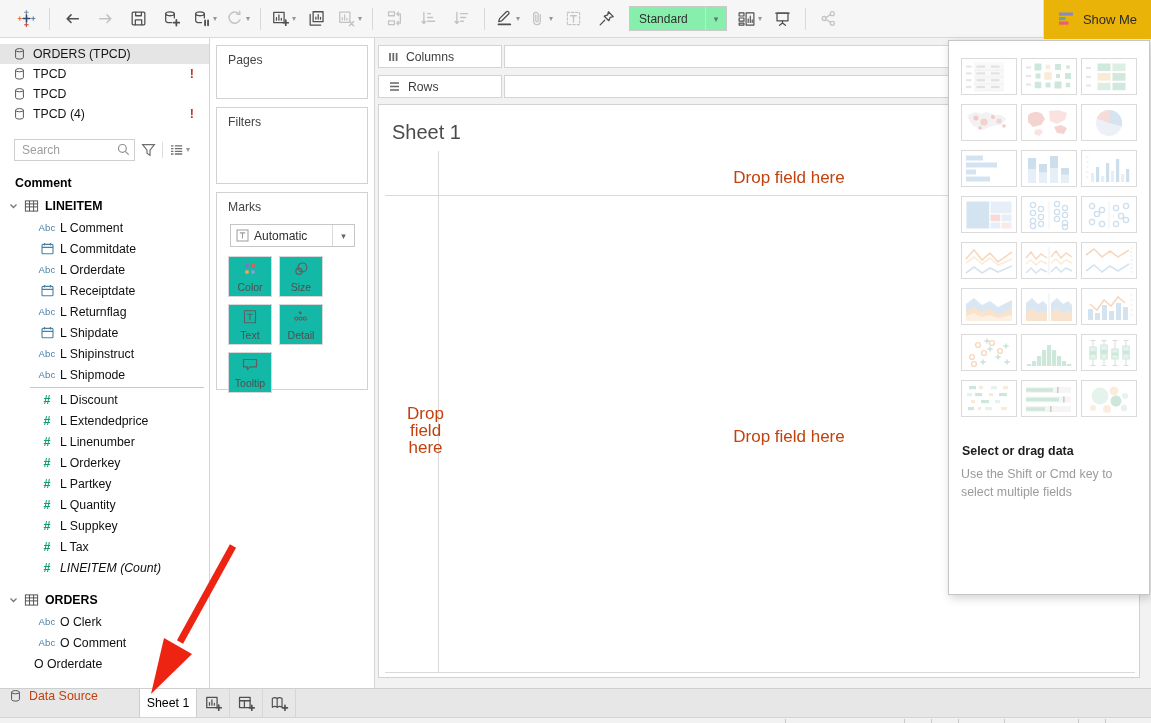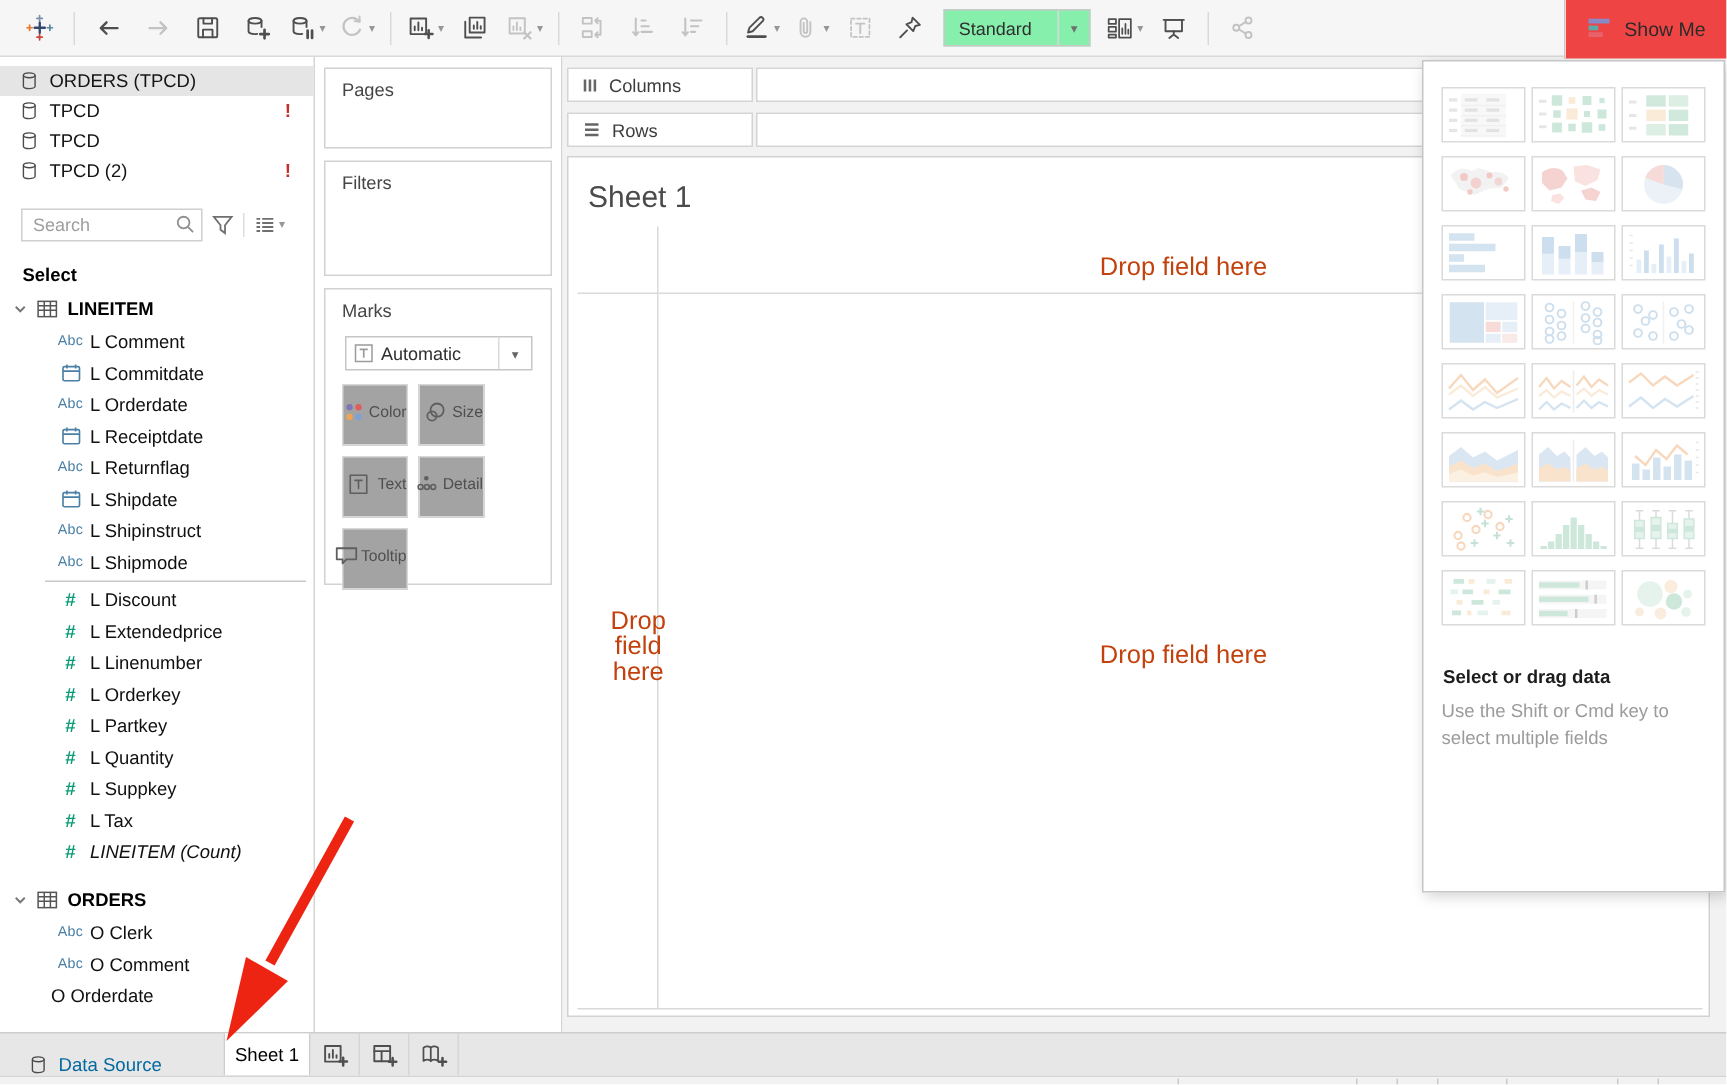--- a/index.html
+++ b/index.html
@@ -12,21 +12,21 @@
            display:flex;align-items:center;padding-left:12px;z-index:4}
   .tb-sep{width:1px;height:22px;background:#d9d9d9;margin:0 8px;flex:0 0 1px}
   .tb-group{display:flex;align-items:center;gap:4px}
   .tb-btn{height:26px;min-width:25px;padding:0 2px;display:flex;align-items:center;justify-content:center;color:#4f4f4f}
   .tb-btn.disabled{color:#c3c3c3}
   .tb-btn svg{display:block}
   .caret{font-size:8px;color:#969696;margin-left:2px;line-height:1}
   .tb-select{display:flex;align-items:center;height:23px;background:#86efac;border:1px solid #c9c9c9;margin:0 8px;font-size:12px;color:#2f2f2f}
   .tb-select .val{padding:0 12px 0 9px;min-width:54px}
   .tb-select .dd{border-left:1px solid #d9d9d9;width:20px;height:100%;display:flex;align-items:center;justify-content:center;color:#6f6f6f;font-size:9px}
-  .showme-btn{position:absolute;right:0;top:0;width:107px;height:39px;background:#ef4444;border-left:1px solid #ddd;
+  .showme-btn{position:absolute;right:0;top:0;width:107px;height:39px;background:#eab308;border-left:1px solid #ddd;
               display:flex;align-items:center;justify-content:center;gap:8px;font-size:13px;color:#2b2b2b;z-index:7}
 
   
   .sidebar{left:0;top:38px;width:210px;height:650px;background:#fff;border-right:1px solid #d4d4d4;overflow:hidden}
   .side-tabs{height:30px;background:#ededed;border-bottom:1px solid #dcdcdc;display:flex;font-size:12.5px;align-items:stretch}
   .tab-data{width:78px;background:#fff;font-weight:bold;color:#000;display:flex;align-items:center;padding-left:18px;border-right:1px solid #dcdcdc;margin-bottom:-1px;box-sizing:border-box}
   .tab-analytics{flex:1;color:#3d3d3d;display:flex;align-items:center;padding-left:24px}
   .tab-collapse{width:28px;display:flex;align-items:center;justify-content:center;color:#7a7a7a}
   .ds-list{padding-top:6px}
   .ds-row{height:20px;display:flex;align-items:center;gap:8px;padding-left:14px;font-size:12.3px;color:#141414}
@@ -58,21 +58,21 @@
   .cards{left:210px;top:38px;width:165px;height:650px;background:#fff;border-right:1px solid #d4d4d4;padding:7px 6px 0 6px}
   .card{border:1px solid #d2d2d2;margin-bottom:8px;font-size:12.2px;color:#454545;padding:7px 0 0 11px;box-sizing:border-box;background:#fff}
   .card-pages{height:54px}
   .card-filters{height:77px}
   .card-marks{height:198px;padding-right:0}
   .marks-dd{margin:10px 12px 9px 2px;height:21px;border:1px solid #c6c6c6;display:flex;align-items:center;background:#fff}
   .marks-dd .ticon{margin:0 5px;display:flex}
   .marks-dd .val{font-size:12px;color:#2f2f2f;flex:1}
   .marks-dd .dd{width:21px;align-self:stretch;display:flex;align-items:center;justify-content:center;color:#666;font-size:9px;border-left:1px solid #dadada}
   .marks-grid{display:flex;flex-wrap:wrap;gap:7px;padding-right:14px}
-  .mark-btn{width:44px;height:41px;border:1px solid #d7d7d7;background:#a3a3a3;display:flex;flex-direction:row;align-items:center;justify-content:flex-end;padding-bottom:3px;box-sizing:border-box}
+  .mark-btn{width:44px;height:41px;border:1px solid #d7d7d7;background:#14b8a6;display:flex;flex-direction:column;align-items:center;justify-content:flex-end;padding-bottom:3px;box-sizing:border-box}
   .mark-btn .micon{flex:1;display:flex;align-items:center}
   .mark-btn .lbl{font-size:10.5px;color:#4f4f4f}
 
   
   .canvas{left:375px;top:38px;width:776px;height:650px;background:#f2f2f2}
   .shelf{position:absolute;left:3px;right:10px;height:23px;display:flex}
   .shelf-cols{top:7px}.shelf-rows{top:37px}
   .shelf-head{width:124px;background:#fff;border:1px solid #d4d4d4;display:flex;align-items:center;gap:7px;padding-left:9px;font-size:12.2px;color:#3d3d3d;box-sizing:border-box}
   .shelf-head .sicon{display:flex;color:#666}
   .shelf-body{flex:1;background:#fff;border:1px solid #d4d4d4;margin-left:2px}
@@ -90,21 +90,21 @@
   .showme{left:948px;top:40px;width:202px;height:555px;background:#fff;border:1px solid #c6c6c6;
           box-shadow:2px 3px 9px rgba(0,0,0,.18);z-index:6;padding:17px 0 0 12px}
   .sm-grid{display:grid;grid-template-columns:repeat(3,56px);grid-auto-rows:37px;gap:9px 4px;width:176px}
   .sm-cell{border:1px solid #dadada;background:#fff;display:flex;align-items:center;justify-content:center;box-sizing:border-box}
   .sm-cell svg{opacity:.5;display:block}
   .sm-title{margin:27px 0 8px 1px;font-size:12.4px;font-weight:bold;color:#1d1d1d}
   .sm-body{font-size:12.4px;color:#9b9b9b;width:162px;line-height:1.42}
 
   
   .bottombar{left:0;top:688px;width:1151px;height:29px;background:#e7e7e7;border-top:1px solid #cecece;display:flex;font-size:12.4px;align-items:stretch}
-  .bb-ds{width:129px;display:flex;align-items:flex-end;gap:8px;padding-left:20px;color:#0369a1}
+  .bb-ds{width:129px;display:flex;align-items:flex-start;gap:8px;padding-left:10px;color:#c2410c}
   .bb-ds .dsicon{display:flex;color:#4a4a4a}
   .bb-sheet{width:56px;background:#fff;display:flex;align-items:center;justify-content:center;color:#000;border-left:1px solid #cdcdcd;border-right:1px solid #cdcdcd}
   .bb-btn{width:32px;display:flex;align-items:center;justify-content:center;color:#4f4f4f;border-right:1px solid #d6d6d6}
   .statusbar{left:0;top:717px;width:1151px;height:6px;background:#f2f2f2;border-top:1px solid #d4d4d4}
   .sb-tick{position:absolute;top:1px;bottom:0;width:1px;background:#c9c9c9}
 
   .arrow-overlay{position:absolute;left:0;top:0;width:1151px;height:723px;z-index:9;pointer-events:none}
 </style>
 </head>
 <body>
@@ -350,21 +350,21 @@
       </div>
       <div class="ds-row">
         <span class="dsicon">
           <svg width="11" height="14" viewBox="0 0 13 15" fill="none">
             <g stroke="currentColor" stroke-width="1.1">
               <ellipse cx="6.5" cy="3" rx="4.6" ry="1.9"></ellipse>
               <path d="M1.9 3v8.6c0 1.1 2.1 1.9 4.6 1.9s4.6-.8 4.6-1.9V3"></path>
             </g>
           </svg>
         </span>
-        <span>TPCD (2)</span>
+        <span>TPCD (4)</span>
         <span class="ds-warn">!</span>
       </div>
     </div>
   <div class="search-row">
     <div class="search-box">
       <input placeholder="Search" style="">
       <span class="mag">
           <svg width="13" height="13" viewBox="0 0 13 13">
             <circle cx="5.4" cy="5.4" r="3.9" stroke="currentColor" fill="none" stroke-width="1.2"></circle>
             <path d="M8.3 8.3l3.4 3.4" stroke="currentColor" stroke-width="1.2"></path>
@@ -379,21 +379,21 @@
     <span class="mini-sep"></span>
     <span class="icon-plain">
         <svg width="15" height="14" viewBox="0 0 15 14">
           <g stroke="currentColor" stroke-width="1.3">
             <path d="M2 2.9h2.4M5.8 2.9h7.4M2 5.6h2.4M5.8 5.6h7.4M2 8.3h2.4M5.8 8.3h7.4M2 11h2.4M5.8 11h7.4"></path>
           </g>
         </svg>
         <span class="caret">▾</span>
       </span>
   </div>
-  <div class="tables-label">Select</div>
+  <div class="tables-label">Comment</div>
   <div id="field-list">
       <div class="tgroup-head">
         <span class="chev">
           <svg width="9" height="8" viewBox="0 0 9 8" fill="none">
             <path d="M1.5 2.5 4.5 5.5 7.5 2.5" stroke="currentColor" stroke-width="1.3"></path>
           </svg>
         </span>
         <span class="ticon">
           <svg width="15" height="14" viewBox="0 0 15 14" fill="none">
             <g stroke="currentColor" stroke-width="1">

